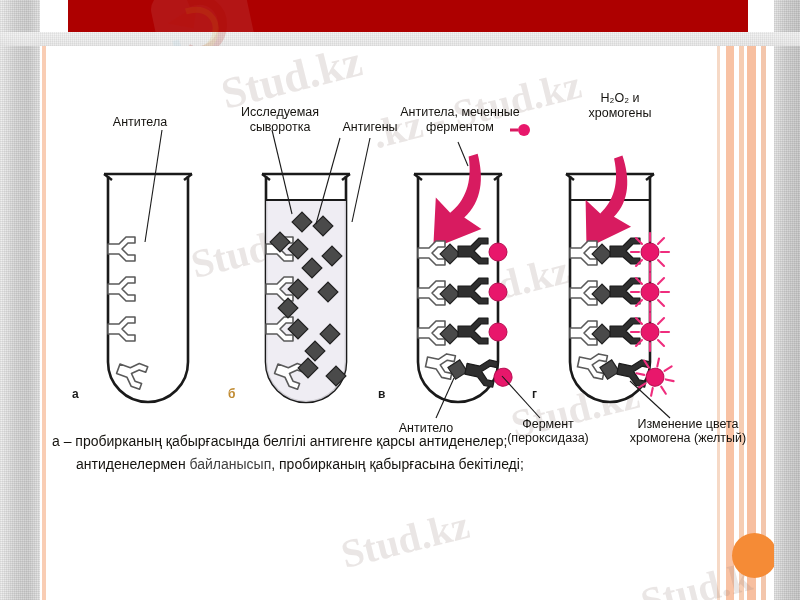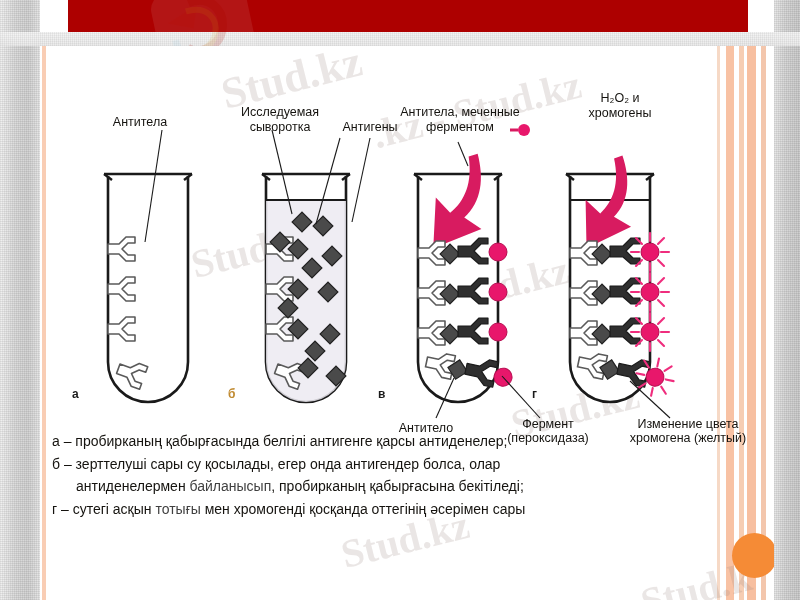--- a/index.html
+++ b/index.html
@@ -369,20 +369,18 @@
           <text x="508" y="396" text-anchor="middle">(пероксидаза)</text>
 
           <text x="648" y="382" text-anchor="middle">Изменение цвета</text>
           <text x="648" y="396" text-anchor="middle">хромогена (желтый)</text>
         </g>
       </svg>
     </div>
 
     <div id="caption">
         <div class="line"><span>а – пробирканың қабырғасында белгілі антигенге қарсы антиденелер;</span></div>
-        <div class="line"><span>б – зерттелуші сары су қосылады, егер онда антигендер болса, олар</span></div>
         <div class="line cont"><span>антиденелермен </span><span class="faded">байланысып</span><span>, пробирканың қабырғасына бекітіледі;</span></div>
-        <div class="line"><span>г – сутегі асқын </span><span class="faded">тотығы</span><span> мен хромогенді қосқанда оттегінің әсерімен сары</span></div>
       </div>
 
     <div id="orange-dot"></div>
   </div>
 </div>
 
 </body></html>

